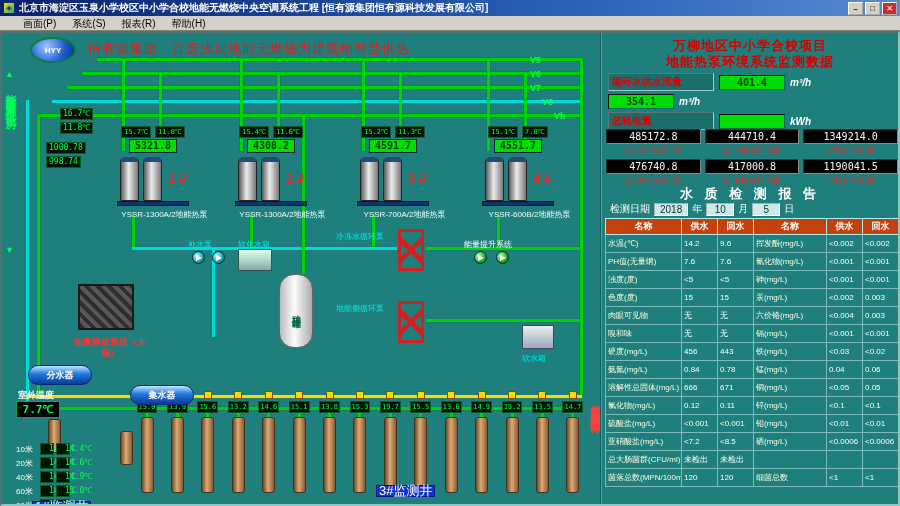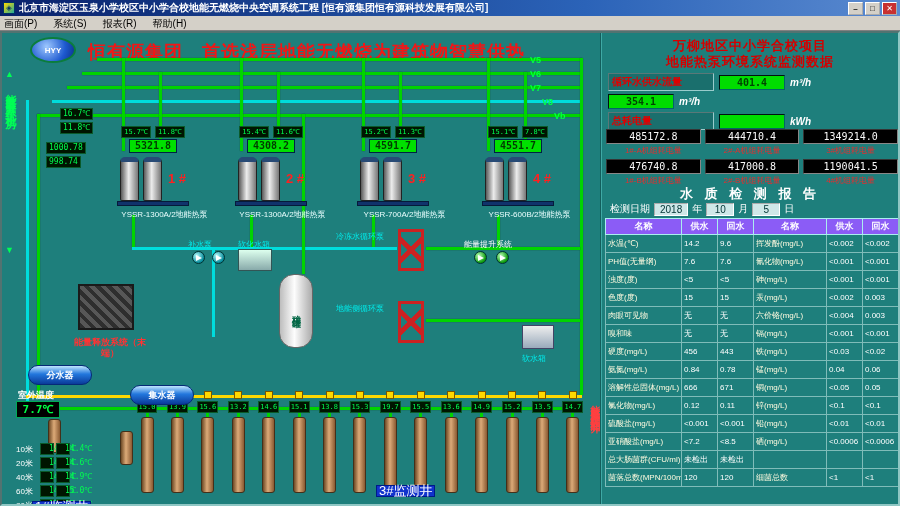--- a/index.html
+++ b/index.html
@@ -10,36 +10,36 @@
   
   .titlebar{position:absolute;left:0;top:0;width:900px;height:16px;
     background:linear-gradient(90deg,#08216b,#2b63b8 65%,#5a8ad0);
     color:#fff;font-size:10px;font-weight:bold;display:flex;align-items:center;gap:4px;padding:0 3px;}
   .tb-icon{width:12px;height:12px;background:linear-gradient(135deg,#ffd800,#2a9);border:1px solid #036;font-size:7px;line-height:10px;text-align:center;color:#036;}
   .tb-title{flex:1;white-space:nowrap;overflow:hidden;}
   .tb-btns{display:flex;gap:2px;}
   .tb-btn{width:15px;height:13px;background:#d4d0c8;border:1px outset #fff;color:#000;font-size:8px;line-height:11px;text-align:center;font-weight:bold;}
   .tb-btn.close{background:#c83030;color:#fff;}
   .menubar{position:absolute;left:0;top:16px;width:900px;height:15px;background:#d4d0c8;
-    border-bottom:1px solid #808080;display:flex;gap:16px;padding:1px 4px;font-size:10px;color:#000;}
+    border-bottom:1px solid #808080;display:flex;gap:16px;padding:1px 23px;font-size:10px;color:#000;}
   .menu-item{cursor:default;}
 
   
   .main{position:absolute;left:0;top:31px;width:900px;height:475px;background:#1e7f7c;border:2px inset #8fc7c4;overflow:hidden;}
 
   .vtext{writing-mode:vertical-rl;letter-spacing:3px;white-space:nowrap;}
   .left-sys{position:absolute;left:1px;top:52px;color:#00ff55;font-size:11px;font-weight:bold;}
   .sys-arrow{position:absolute;color:#00ff55;font-size:9px;}
   .right-sys{position:absolute;left:586px;top:364px;color:#ff4040;font-size:10px;font-weight:bold;letter-spacing:2px;}
   .release-label{position:absolute;left:72px;top:304px;width:72px;color:#ff3333;font-size:9px;font-weight:bold;text-align:center;line-height:11px;z-index:5;}
 
   .logo{position:absolute;left:28px;top:4px;width:46px;height:26px;border-radius:50%;
     background:radial-gradient(circle at 35% 35%,#9ec8ff,#1e5ad0 60%,#0a2f88);border:2px solid #0b7d3c;
     color:#fff;font-size:8px;font-weight:bold;display:flex;align-items:center;justify-content:center;}
-  .slogan{position:absolute;left:86px;top:7px;color:#f21616;font-size:18px;font-weight:bold;letter-spacing:1px;white-space:nowrap;}
+  .slogan{position:absolute;left:86px;top:7px;color:#f21616;font-size:13px;font-weight:normal;letter-spacing:1px;white-space:nowrap;}
 
   
   .p-h,.p-v{position:absolute;z-index:1;}
   .p-h{height:3px;} .p-v{width:3px;}
   .green{background:#00d400;box-shadow:0 0 1px #004400;}
   .cyan{background:#00dcdc;}
   .yellow{background:#ffd800;}
 
   
   .chip{background:#001500;color:#00ff50;font-family:"DejaVu Sans Mono",monospace;
@@ -122,21 +122,21 @@
   .energy{position:absolute;left:604px;top:96px;width:292px;display:grid;grid-template-columns:1fr 1fr 1fr;gap:3px 4px;z-index:5;}
   .e-item{display:flex;flex-direction:column;align-items:center;}
   .e-led{width:100%;background:#000;color:#fafafa;font-family:"DejaVu Sans Mono",monospace;font-size:10px;
     text-align:center;border:1px inset #888;line-height:13px;}
   .e-label{color:#e03030;font-size:8px;margin-top:1px;white-space:nowrap;}
   .report-title{position:absolute;left:600px;top:152px;width:296px;text-align:center;color:#fff;
     font-size:13px;font-weight:bold;letter-spacing:4px;}
   .date-row{position:absolute;left:608px;top:169px;display:flex;align-items:center;gap:4px;color:#fff;font-size:10px;z-index:5;}
   .date-box{background:#cfe8e8;color:#033;border:1px inset #fff;padding:0 5px;min-width:28px;text-align:center;font-size:10px;}
   .wq-table{position:absolute;left:603px;top:185px;width:293px;border-collapse:collapse;table-layout:fixed;z-index:5;}
-  .wq-table th{background:#8b5cf6;color:#fff;font-size:9px;border:1px outset #aee;padding:1px;height:16px;}
+  .wq-table th{background:#c2410c;color:#fff;font-size:9px;border:1px outset #aee;padding:1px;height:16px;}
   .wq-table td{color:#fff;font-size:8px;border:1px outset #7fbcb9;padding:1px 2px;height:18px;
     overflow:hidden;white-space:nowrap;}
   .wq-table td.nm{color:#fffbe0;}
 </style>
 </head>
 <body>
 
 <div class="screen">
 
   <div class="titlebar">

